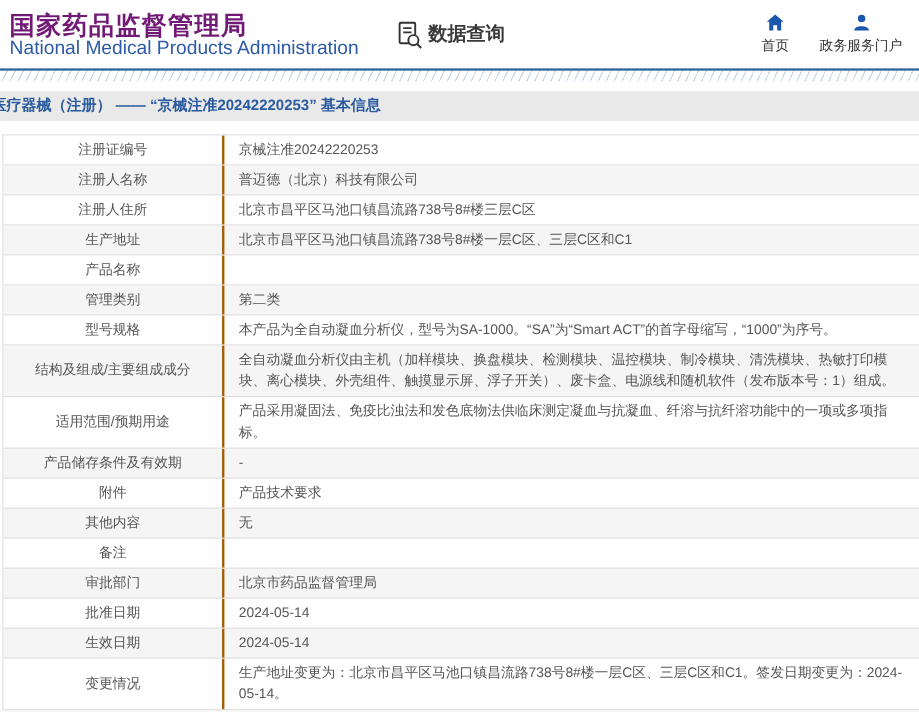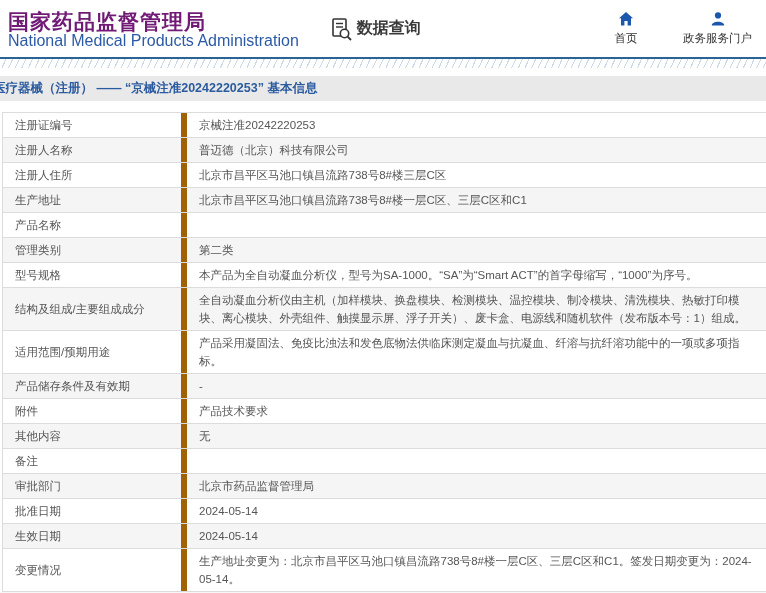--- a/index.html
+++ b/index.html
@@ -22,21 +22,21 @@
     font-size: 21px; font-weight: bold; color: #701a75;
     letter-spacing: 1px; line-height: 24px; white-space: nowrap;
   }
   .logo-en {
     font-size: 16px; color: #2c5aa6; line-height: 13px; white-space: nowrap;
   }
   .dq-section { display: flex; align-items: center; margin-left: 32px; }
   .dq-icon { width: 22px; height: 24px; display: inline-block; }
   .dq-label { font-size: 16px; font-weight: bold; color: #3a3a3a; margin-left: 4px; }
 
-  .top-nav { margin-left: auto; display: flex; align-items: flex-start; gap: 38px; padding-right: 4px; }
+  .top-nav { margin-left: auto; display: flex; align-items: flex-start; gap: 18px; padding-right: 4px; }
   .nav-item {
     display: flex; flex-direction: column; align-items: center;
     text-decoration: none; cursor: pointer; min-width: 38px;
   }
   .nav-item .nav-icon { width: 16px; height: 16px; display: block; margin-bottom: 4px; }
   .nav-item .nav-label { font-size: 11.5px; color: #333; white-space: nowrap; }
 
   
   .blue-line { height: 2px; background: #2a6496; }
   .stripe-band {
@@ -70,22 +70,22 @@
     display: flex;
     min-height: 24px;
     border-bottom: 1px solid #dcdcdc;
     background: #ffffff;
   }
   .row:nth-child(even) { background: #f5f5f5; }
   .cell { padding: 3px 12px; font-size: 11.5px; color: #555; line-height: 18px; }
   .cell.label {
     width: 184px; flex: 0 0 184px;
     text-align: right;
-    border-right: 6px solid #a16207;
-    display: flex; align-items: center; justify-content: flex-start;
+    border-right: 2px solid #a16207;
+    display: flex; align-items: center; justify-content: center;
     white-space: nowrap;
   }
   .cell.value { flex: 1 1 auto; display: flex; align-items: center; word-break: break-all; }
 </style>
 </head>
 <body>
 
 <div class="page">
 
   <div class="site-header">

